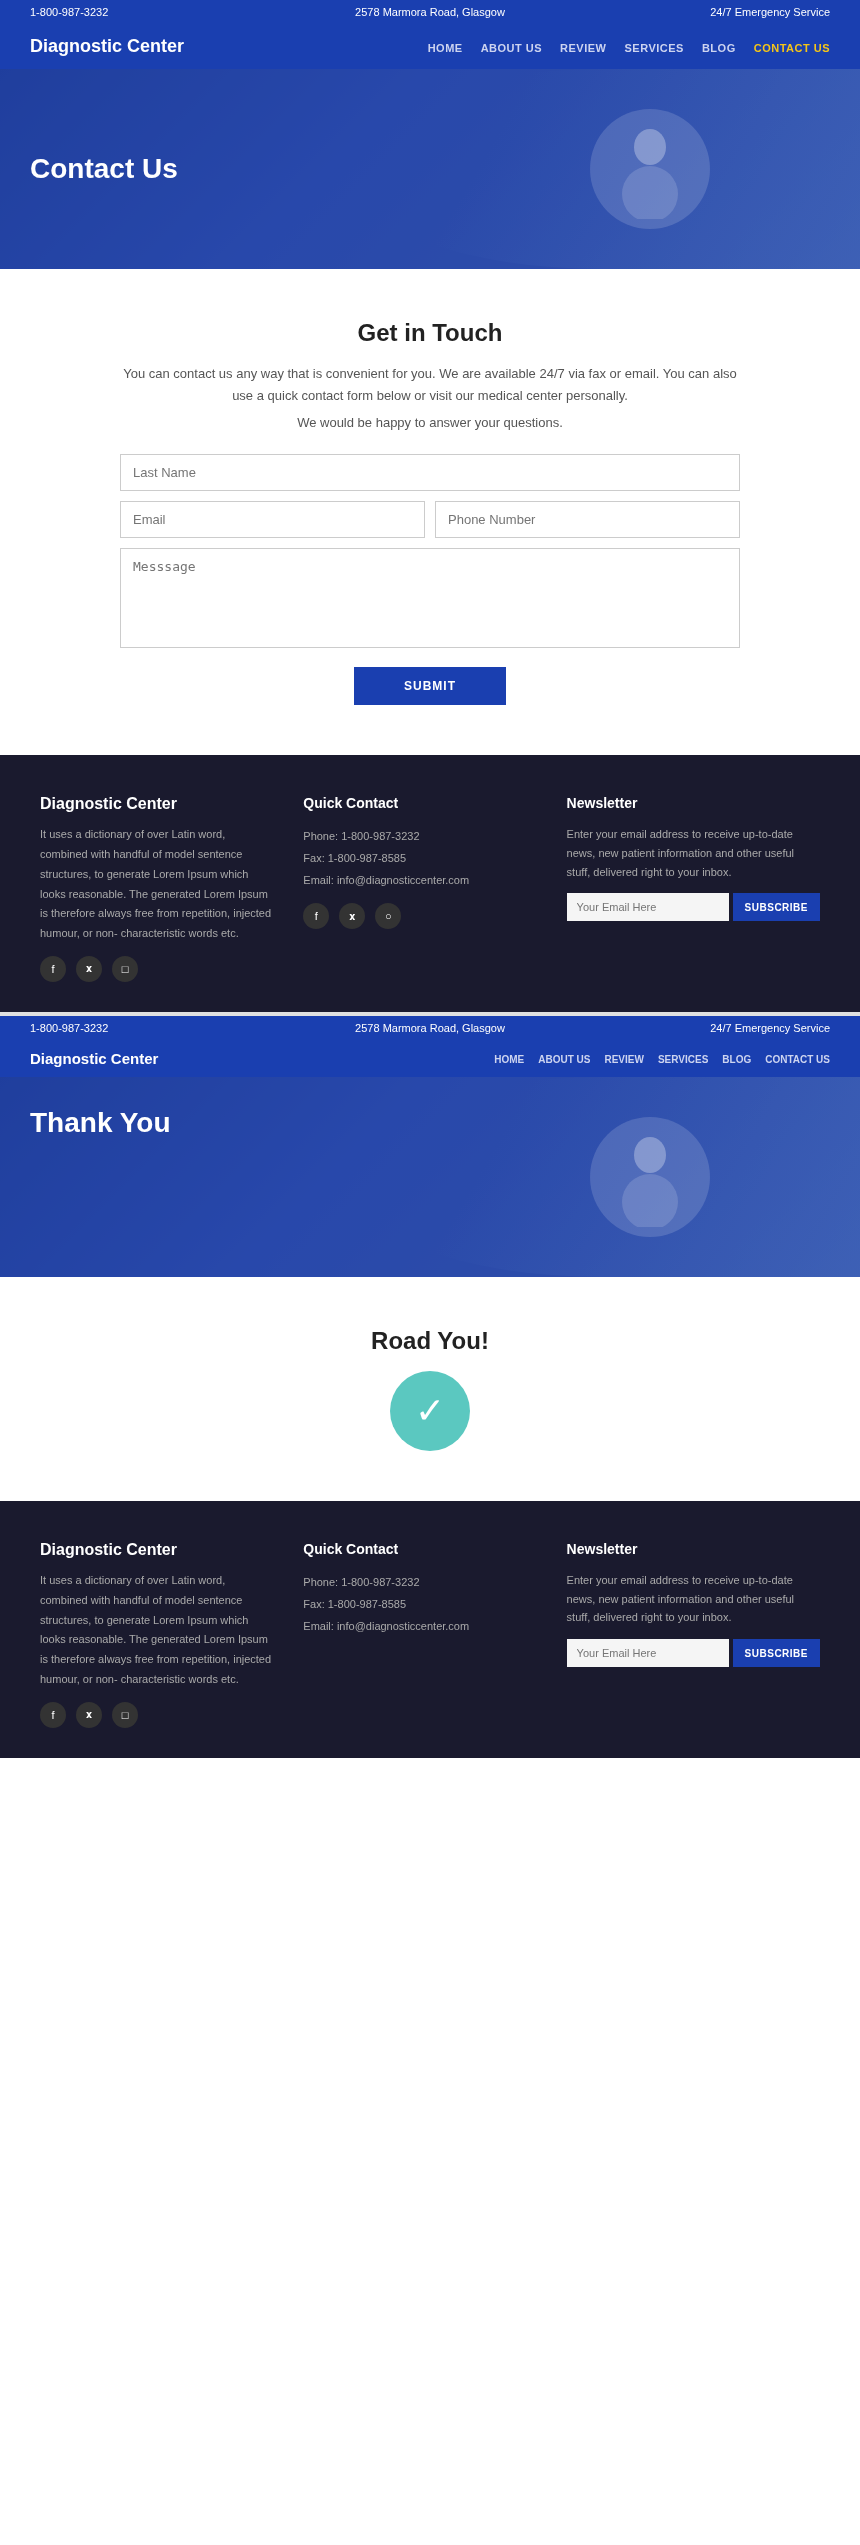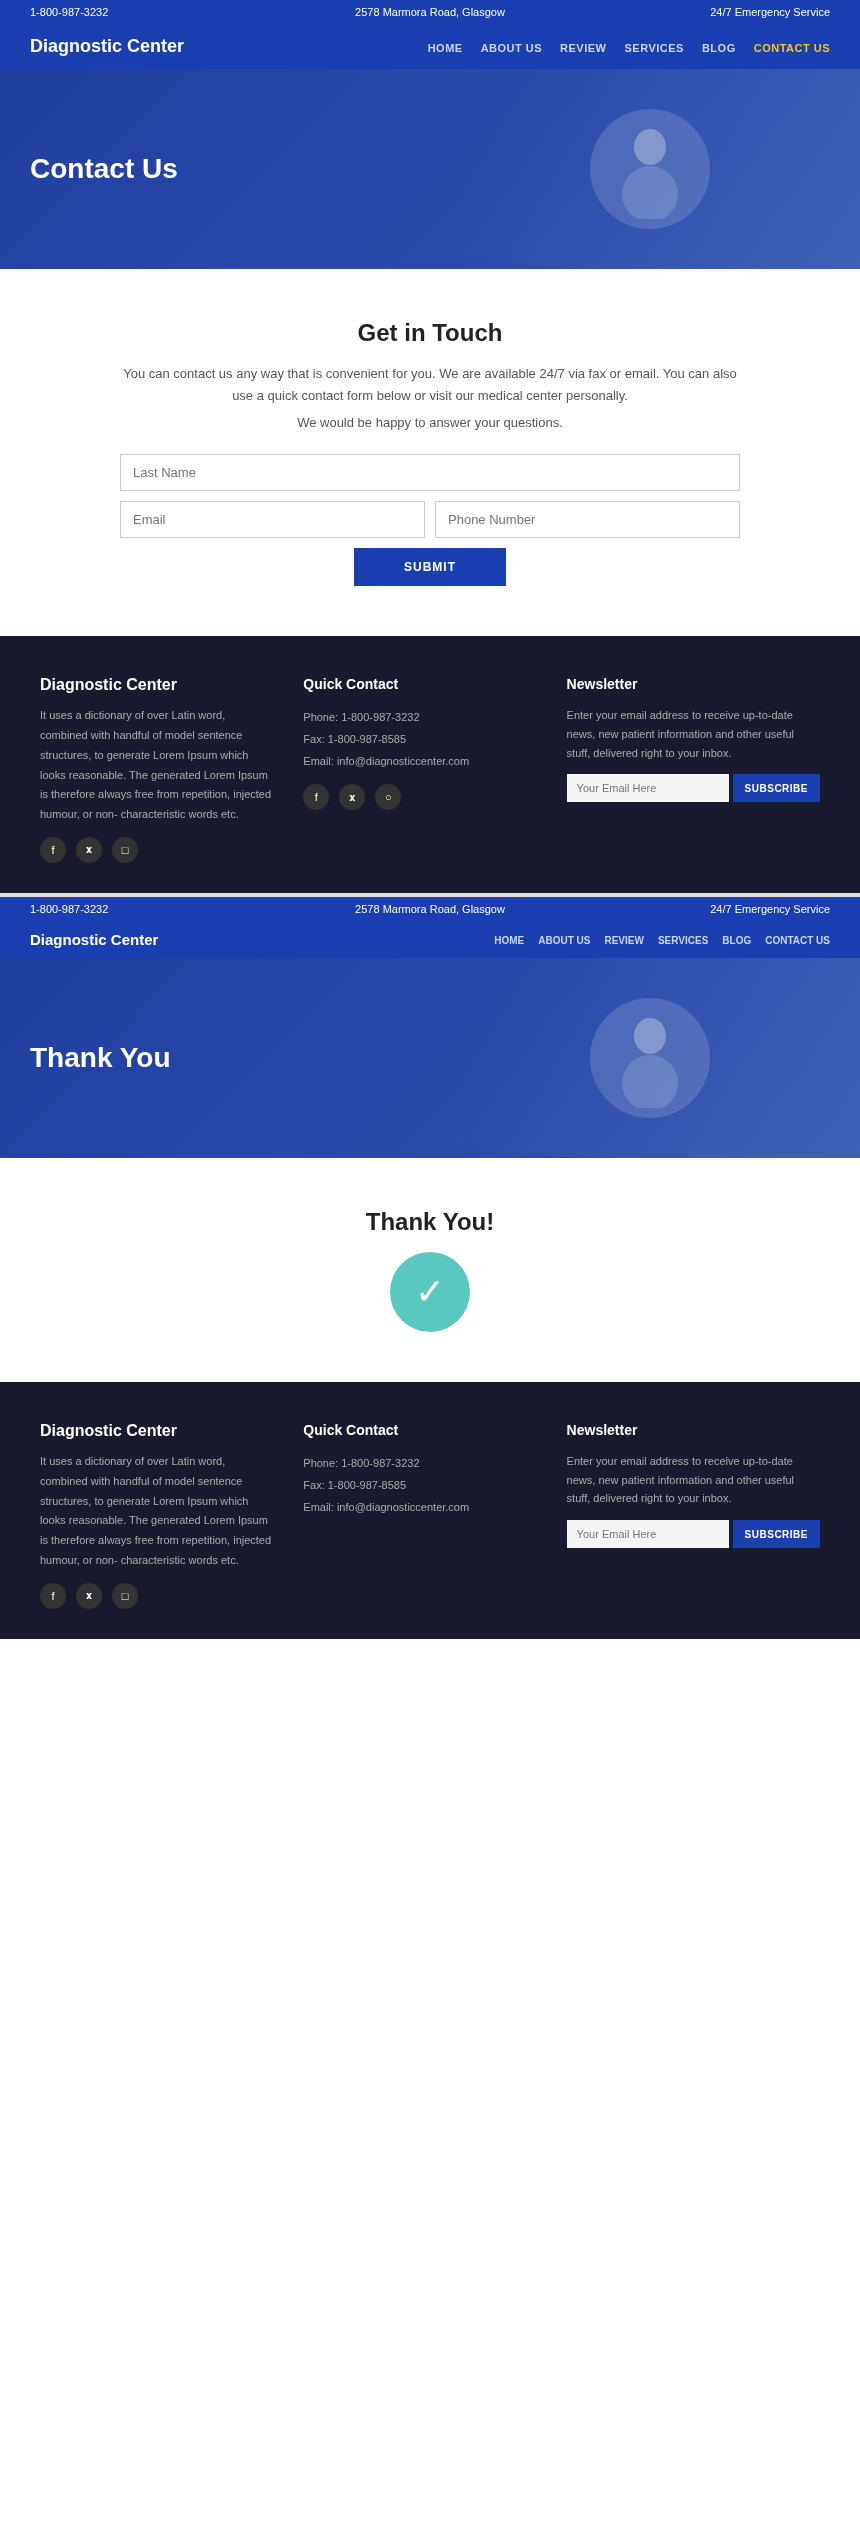--- a/index.html
+++ b/index.html
@@ -250,21 +250,21 @@
       height: 4px;
       background: #e0e0e0;
     }
 
     
     .hero-thankyou {
       position: relative;
       height: 200px;
       background: linear-gradient(135deg, #2244aa 0%, #3a5fd0 40%, #5577cc 100%);
       display: flex;
-      align-items: center;
+      align-items: flex-start;
       padding: 30px;
       overflow: hidden;
     }
     .hero-thankyou::before {
       content: '';
       position: absolute;
       inset: 0;
       background: rgba(30, 60, 150, 0.65);
     }
 
@@ -362,20 +362,21 @@
   <p class="section-sub">We would be happy to answer your questions.</p>
 
   <form class="contact-form">
     <div class="form-row">
       <input type="text" placeholder="Last Name" style="">
     </div>
     <div class="form-row">
       <input type="email" placeholder="Email" style="">
       <input type="tel" placeholder="Phone Number" style="">
     </div>
+    <textarea class="form-textarea" placeholder="Messsage" style=""></textarea>
     <button type="submit" class="submit-btn">SUBMIT</button>
   </form>
 </div>
 
 <div class="footer">
   <div class="footer-col">
     <div class="footer-brand">Diagnostic Center</div>
     <p class="footer-text">It uses a dictionary of over Latin word, combined with handful of model sentence structures, to generate Lorem Ipsum which looks reasonable. The generated Lorem Ipsum is therefore always free from repetition, injected humour, or non- characteristic words etc.</p>
     <div class="footer-social">
       <div class="social-icon">f</div>
@@ -433,21 +434,21 @@
       <svg width="80" height="100" viewBox="0 0 80 100" fill="none">
         <ellipse cx="40" cy="28" rx="16" ry="18" fill="rgba(255,255,255,0.3)"></ellipse>
         <ellipse cx="40" cy="75" rx="28" ry="28" fill="rgba(255,255,255,0.15)"></ellipse>
       </svg>
     </div>
   </div>
   <h1 class="hero-title">Thank You</h1>
 </div>
 
 <div class="thankyou-section">
-  <h2 class="section-title">Thank You!</h2>
+  <h2 class="section-title">Road You!</h2>
   <div class="check-circle">
     <span class="check-mark">✓</span>
   </div>
 </div>
 
 <div class="footer">
   <div class="footer-col">
     <div class="footer-brand">Diagnostic Center</div>
     <p class="footer-text">It uses a dictionary of over Latin word, combined with handful of model sentence structures, to generate Lorem Ipsum which looks reasonable. The generated Lorem Ipsum is therefore always free from repetition, injected humour, or non- characteristic words etc.</p>
     <div class="footer-social">

